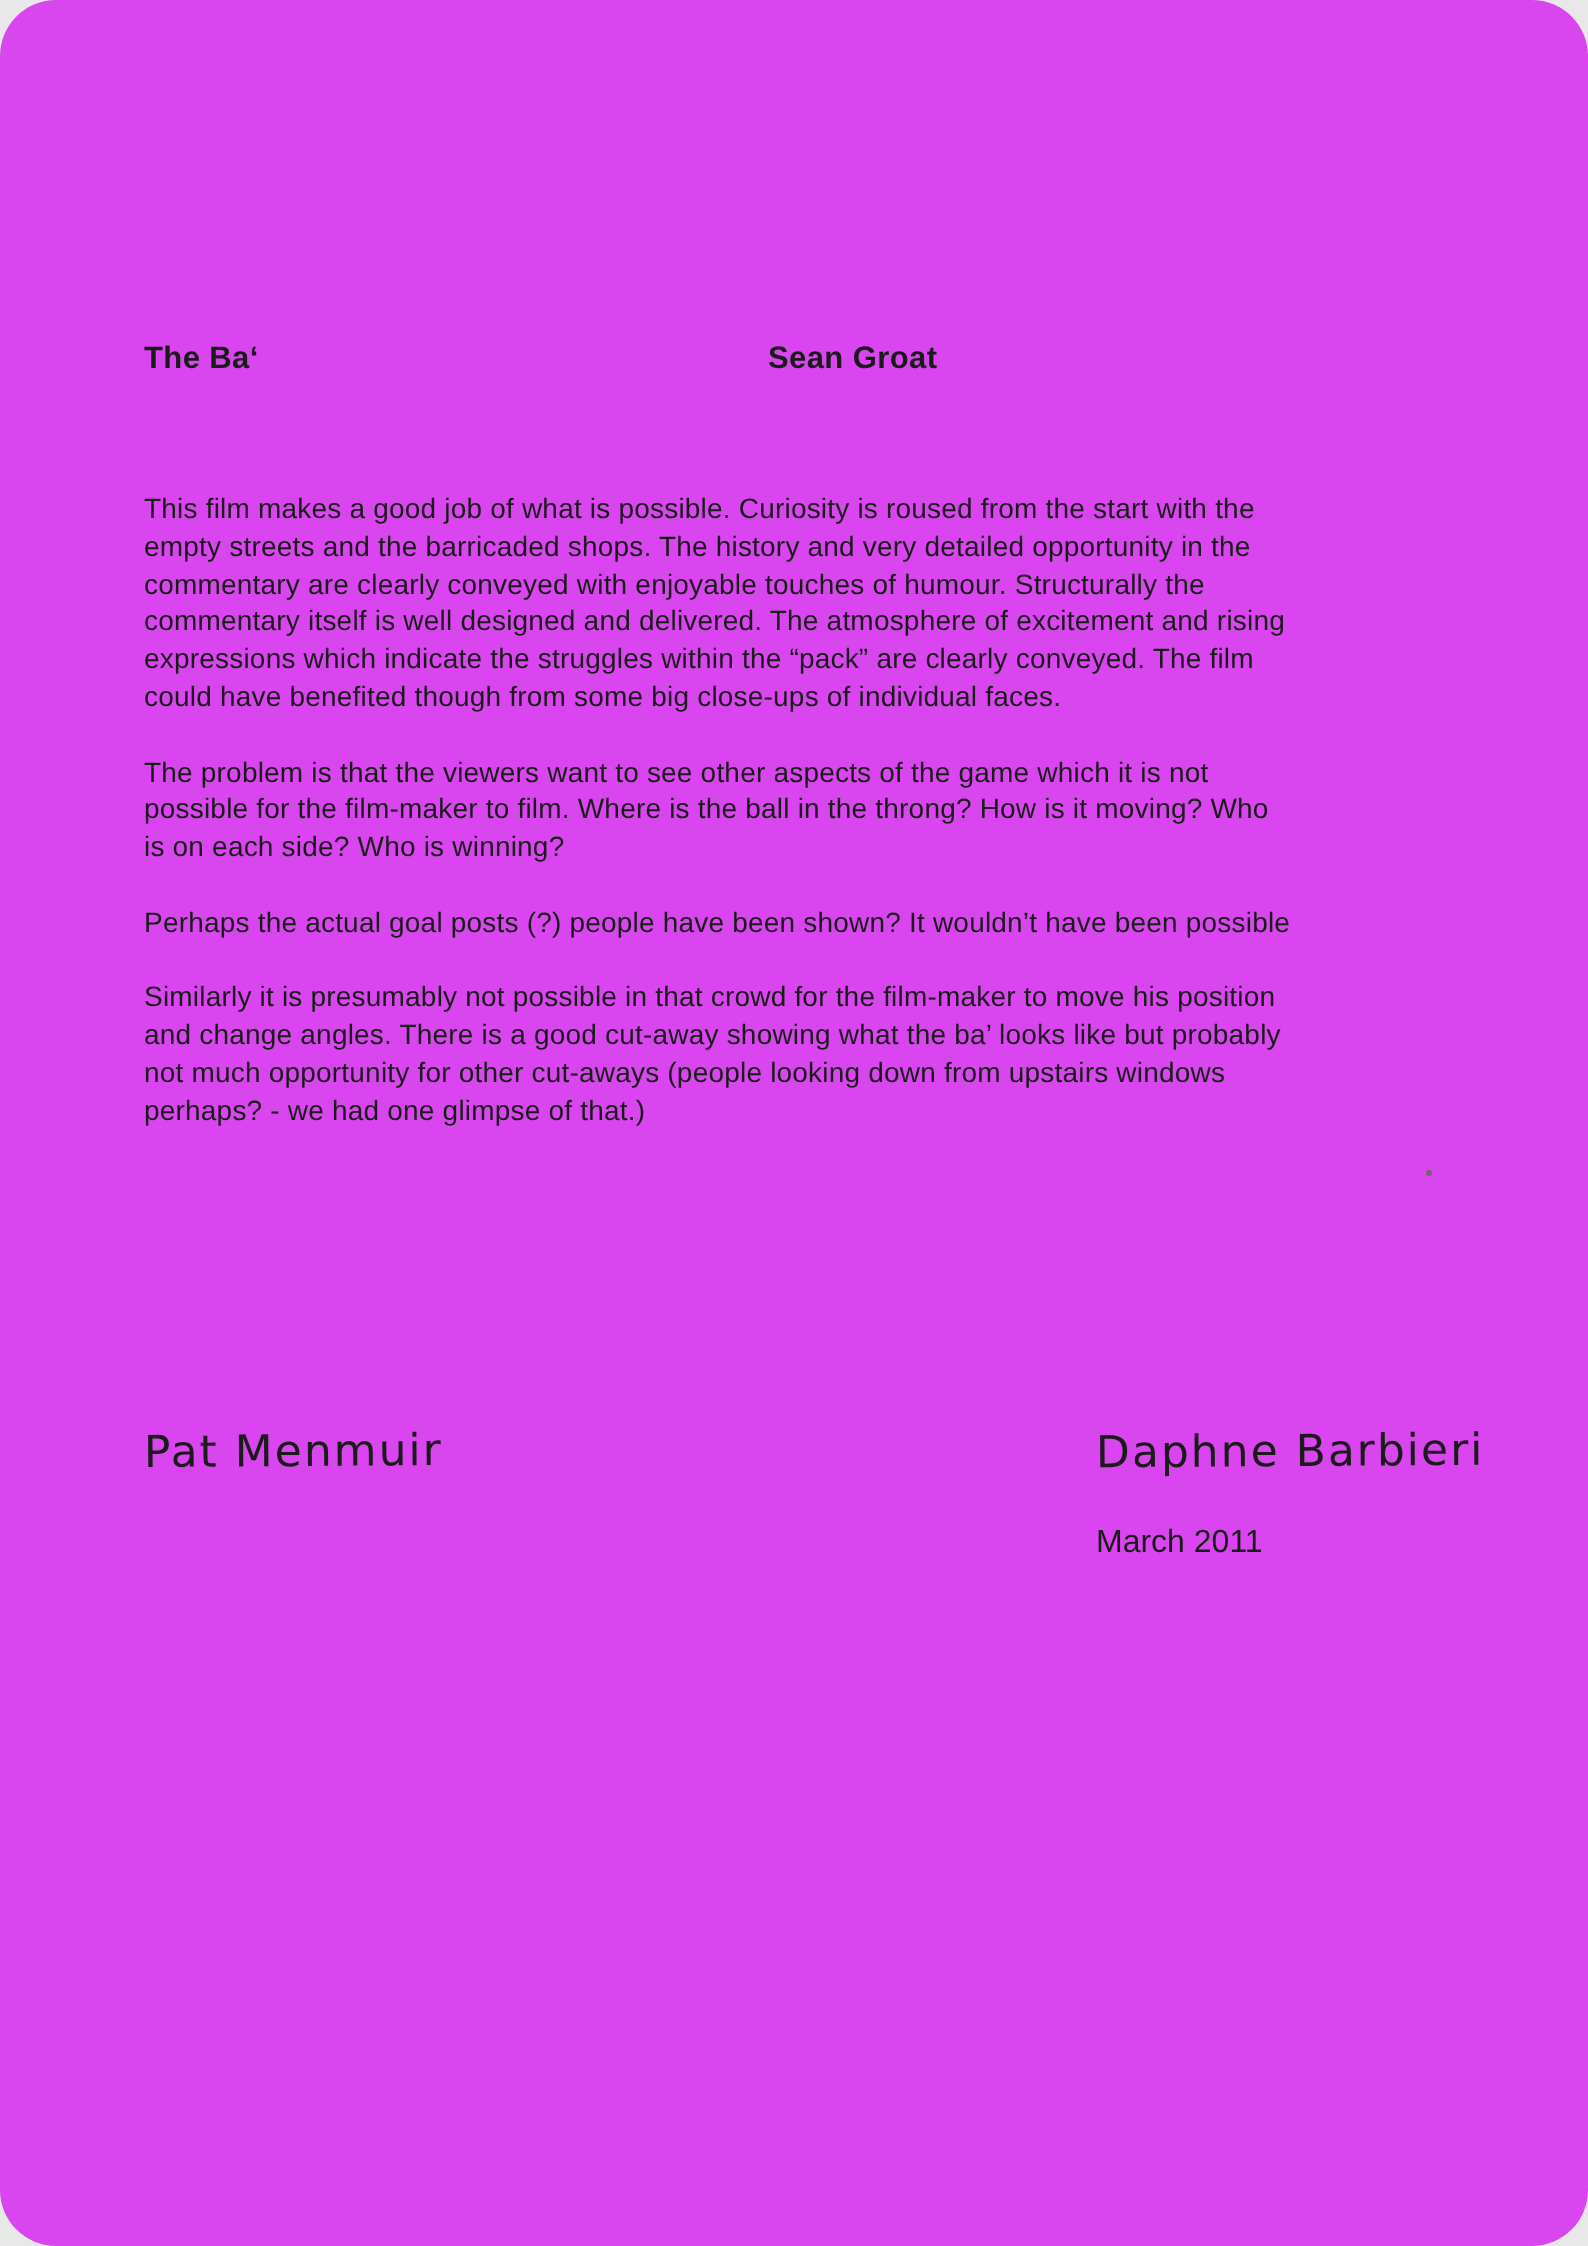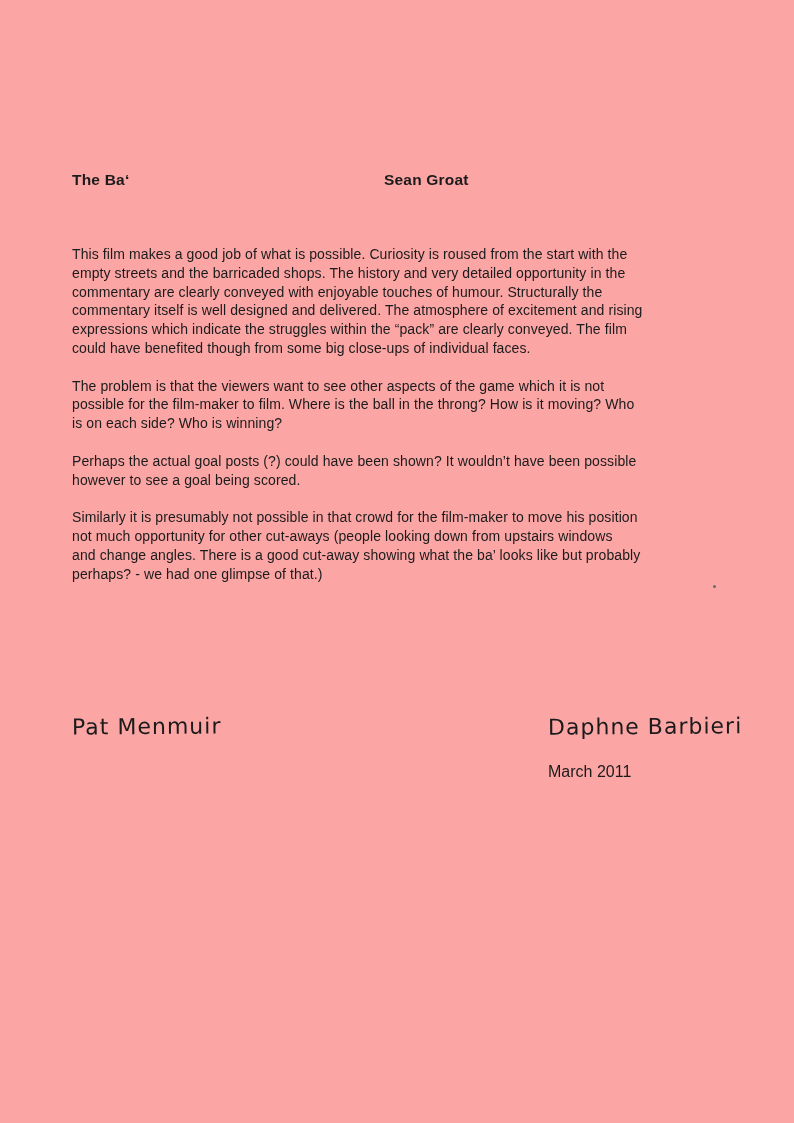--- a/index.html
+++ b/index.html
@@ -89,21 +89,21 @@
     top: 585px;
     width: 3px;
     height: 3px;
     border-radius: 50%;
     background: #6a6a6a;
   }
 </style>
 </head>
 <body>
 
-<div class="page" style="background: #fca5a5; color: rgb(27, 27, 27);">
+<div class="page" style="background: #d946ef; color: rgb(27, 27, 27); border-radius: 28px;">
 
   <div class="title-row">
     <span class="doc-title">The Ba‘</span>
     <span class="doc-author">Sean Groat</span>
   </div>
 
   <div class="review-body">
       <div class="paragraph">
         <div class="line">This film makes a good job of what is possible. Curiosity is roused from the start with the</div>
         <div class="line">empty streets and the barricaded shops. The history and very detailed opportunity in the</div>
@@ -111,27 +111,26 @@
         <div class="line">commentary itself is well designed and delivered. The atmosphere of excitement and rising</div>
         <div class="line">expressions which indicate the struggles within the “pack” are clearly conveyed. The film</div>
         <div class="line">could have benefited though from some big close-ups of individual faces.</div>
       </div>
       <div class="paragraph">
         <div class="line">The problem is that the viewers want to see other aspects of the game which it is not</div>
         <div class="line">possible for the film-maker to film. Where is the ball in the throng? How is it moving? Who</div>
         <div class="line">is on each side? Who is winning?</div>
       </div>
       <div class="paragraph">
-        <div class="line">Perhaps the actual goal posts (?) could have been shown? It wouldn’t have been possible</div>
-        <div class="line">however to see a goal being scored.</div>
+        <div class="line">Perhaps the actual goal posts (?) people have been shown? It wouldn’t have been possible</div>
       </div>
       <div class="paragraph">
         <div class="line">Similarly it is presumably not possible in that crowd for the film-maker to move his position</div>
+        <div class="line">and change angles. There is a good cut-away showing what the ba’ looks like but probably</div>
         <div class="line">not much opportunity for other cut-aways (people looking down from upstairs windows</div>
-        <div class="line">and change angles. There is a good cut-away showing what the ba’ looks like but probably</div>
         <div class="line">perhaps? - we had one glimpse of that.)</div>
       </div>
     </div>
 
   <span class="signature signature-left">Pat Menmuir</span>
 
   <span class="signature signature-right">Daphne Barbieri</span>
 
   <span class="doc-date">March 2011</span>
 

